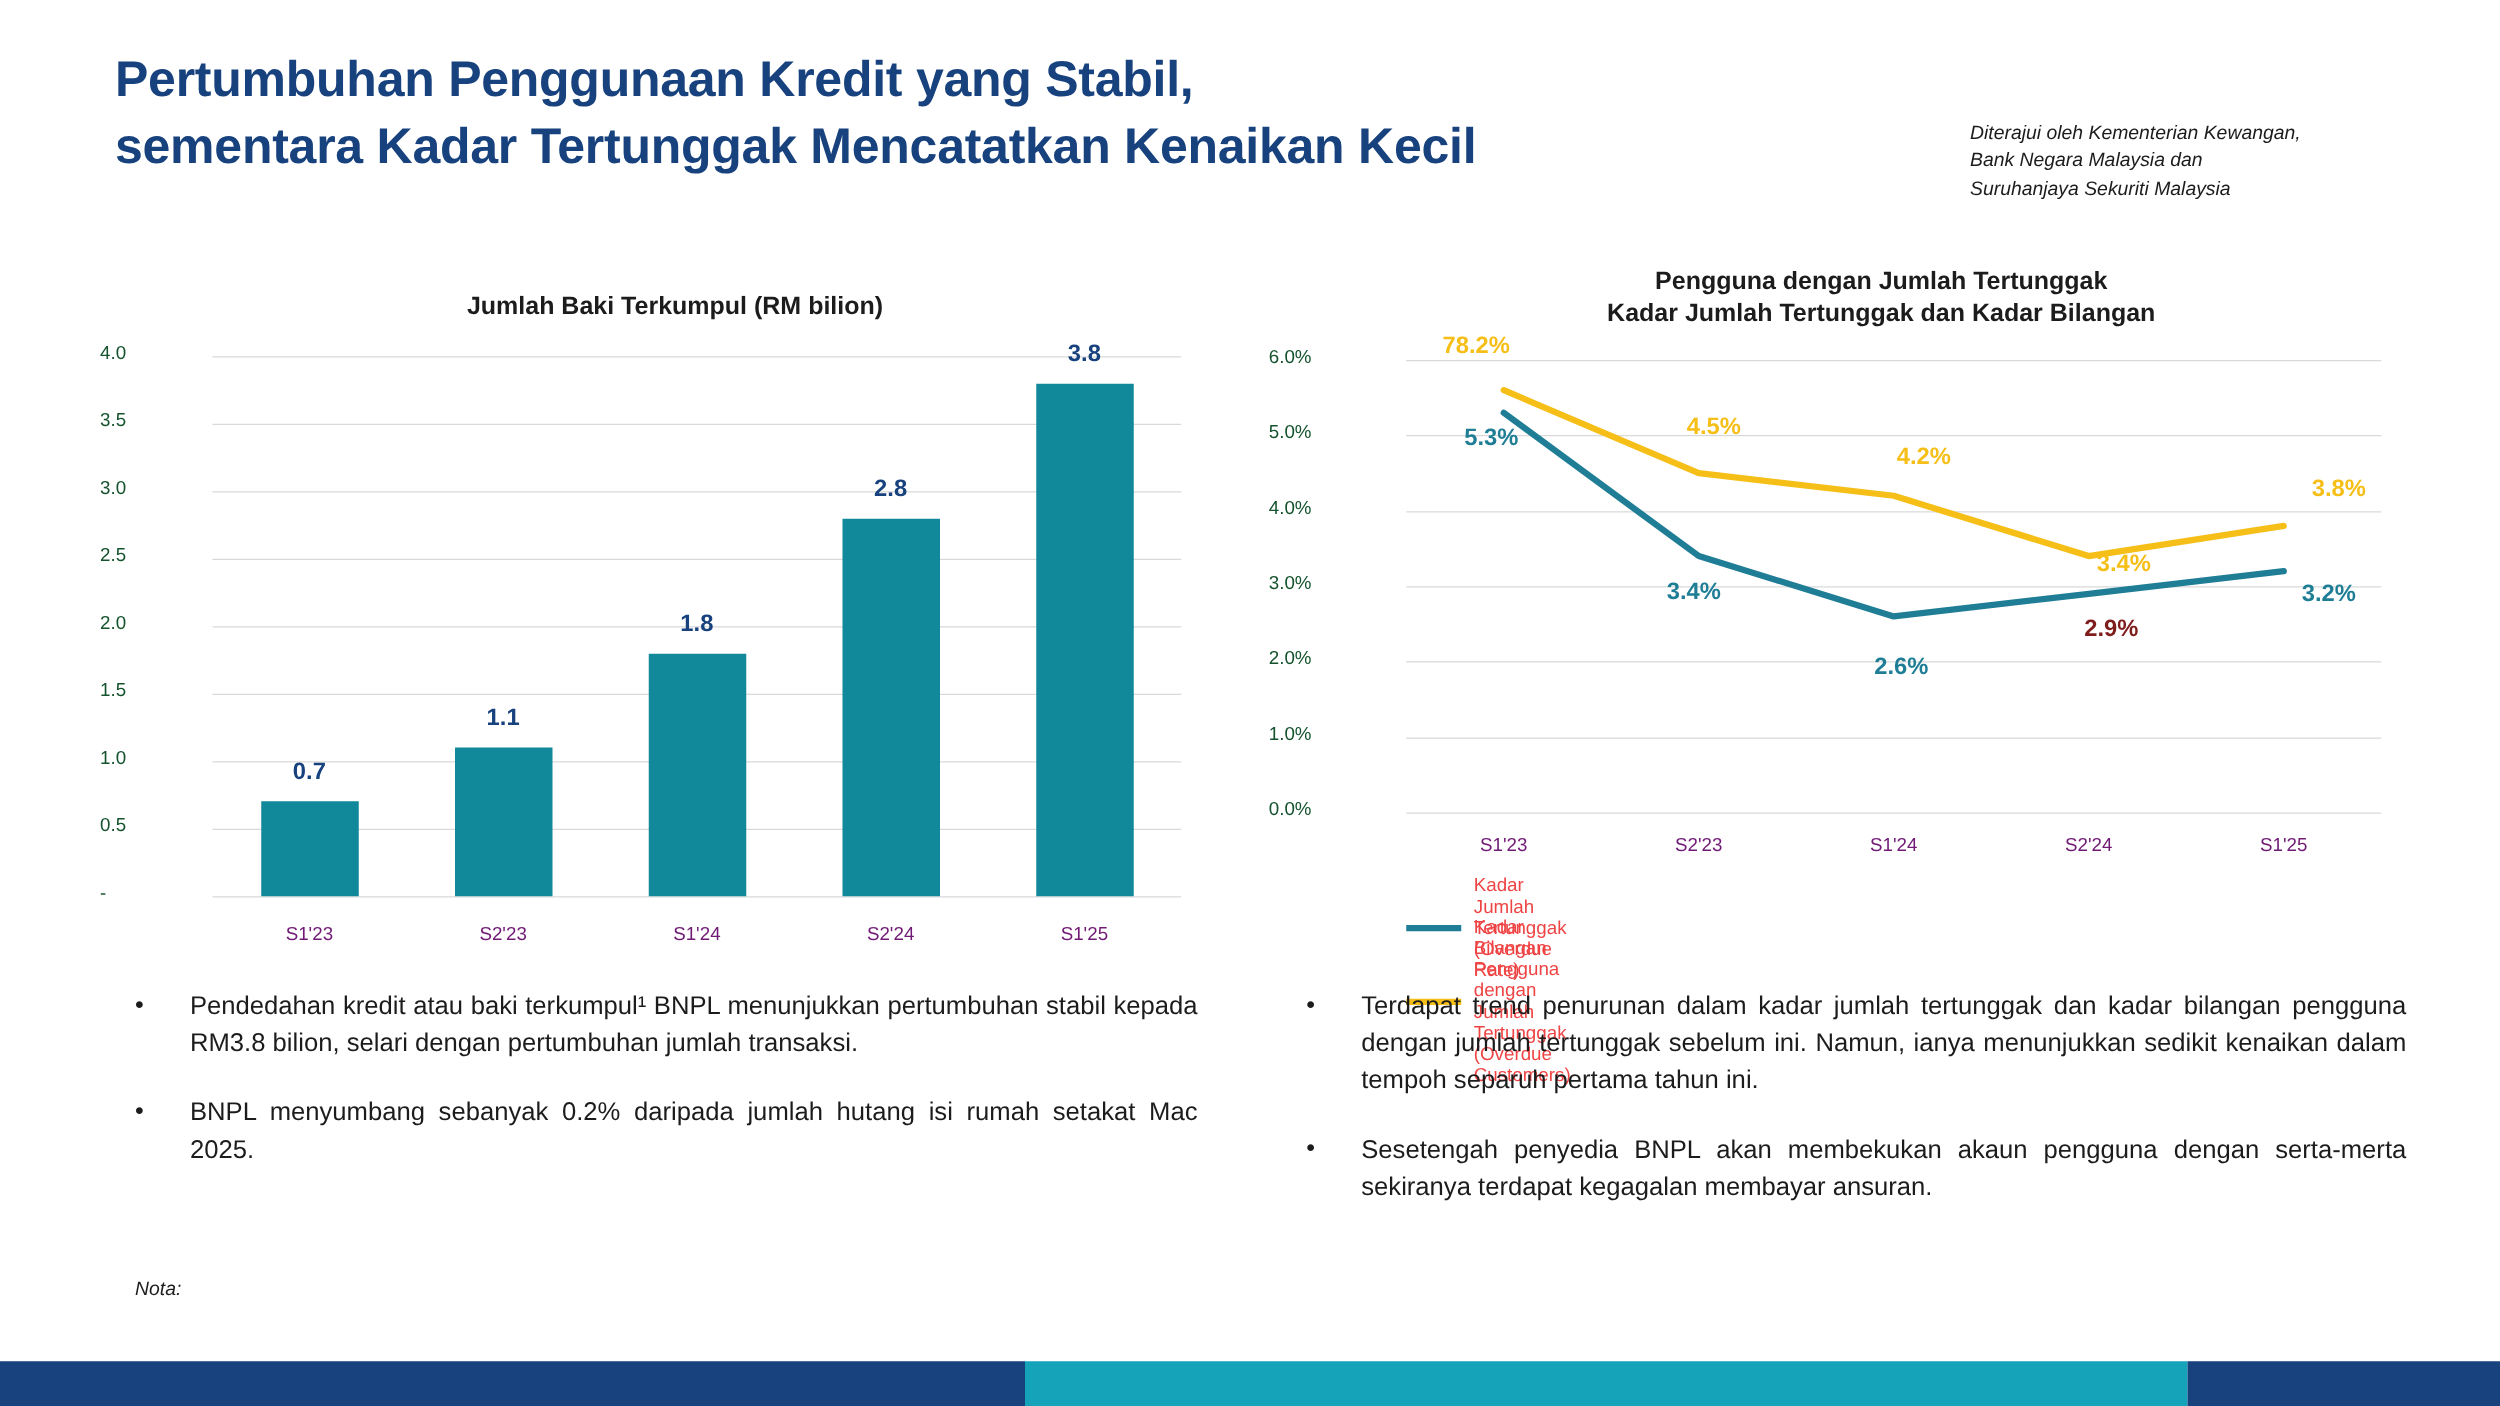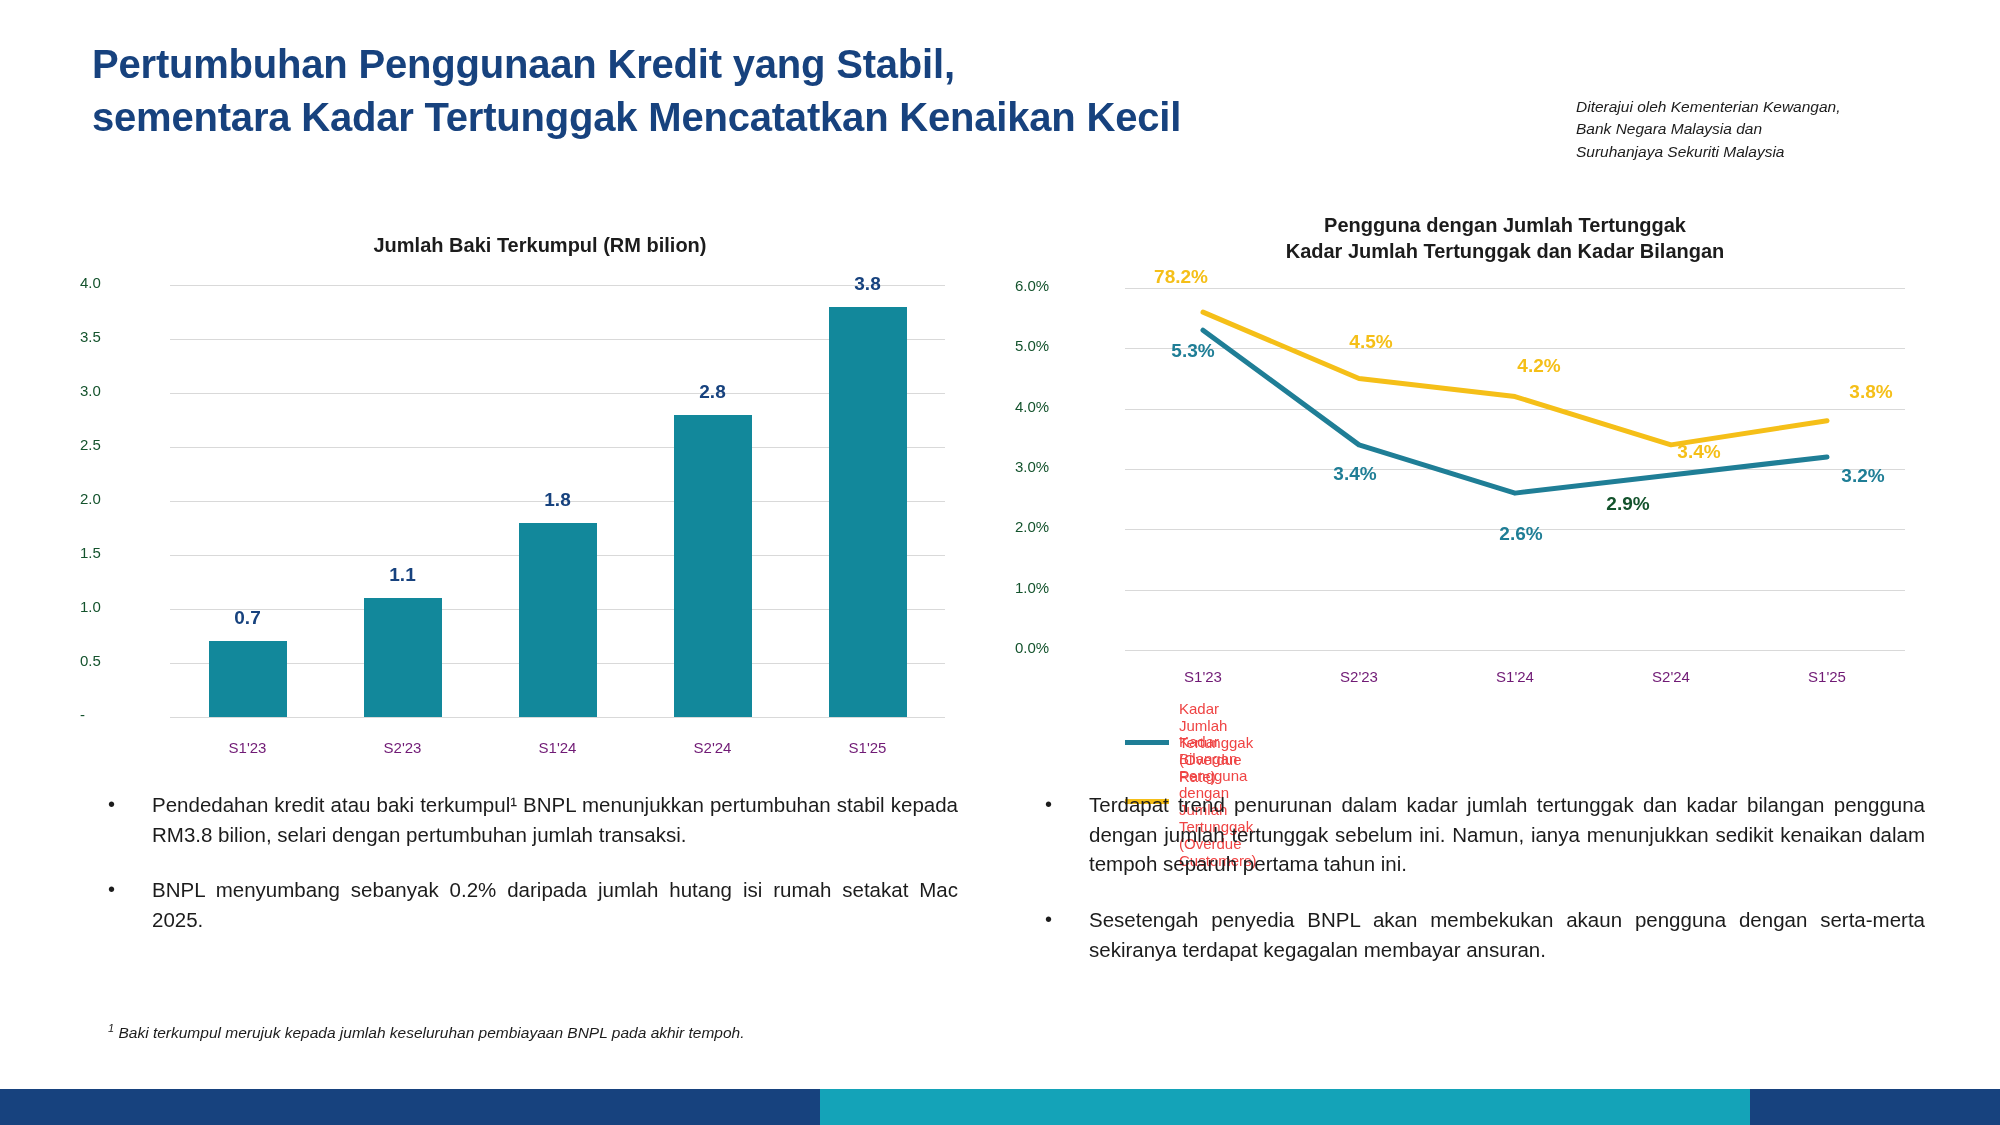--- a/index.html
+++ b/index.html
@@ -252,21 +252,21 @@
       <div class="cat-label" style="left: 1445px; top: 668px; width: 140px;">S1'24</div>
       <div class="cat-label" style="left: 1601px; top: 668px; width: 140px;">S2'24</div>
       <div class="cat-label" style="left: 1757px; top: 668px; width: 140px;">S1'25</div>
       <svg width="2000" height="1125" style="position: absolute; left: 0px; top: 0px;">
         <polyline points="1203,330.23333333333335 1359,444.8666666666667 1515,493.1333333333333 1671,475.0333333333333 1827,456.93333333333334" fill="none" stroke="#1f7e96" stroke-width="5" stroke-linejoin="round" stroke-linecap="round"></polyline>
         <polyline points="1203,312.1333333333334 1359,378.5 1515,396.59999999999997 1671,444.8666666666667 1827,420.73333333333335" fill="none" stroke="#f5bf18" stroke-width="5" stroke-linejoin="round" stroke-linecap="round"></polyline>
       </svg>
       <div class="val-label" style="left: 1133px; top: 340.233px; width: 120px; color: rgb(31, 126, 150);">5.3%</div>
       <div class="val-label" style="left: 1295px; top: 462.867px; width: 120px; color: rgb(31, 126, 150);">3.4%</div>
       <div class="val-label" style="left: 1461px; top: 523.133px; width: 120px; color: rgb(31, 126, 150);">2.6%</div>
-      <div class="val-label" style="left: 1568px; top: 493.033px; width: 120px; color: #14532d; text-align: center;">2.9%</div>
+      <div class="val-label" style="left: 1629px; top: 493.033px; width: 120px; color: #7f1d1d; text-align: center;">2.9%</div>
       <div class="val-label" style="left: 1803px; top: 464.933px; width: 120px; color: rgb(31, 126, 150);">3.2%</div>
       <div class="val-label" style="left: 1121px; top: 266.133px; width: 120px; color: rgb(245, 191, 24);">78.2%</div>
       <div class="val-label" style="left: 1311px; top: 330.5px; width: 120px; color: rgb(245, 191, 24);">4.5%</div>
       <div class="val-label" style="left: 1479px; top: 354.6px; width: 120px; color: rgb(245, 191, 24);">4.2%</div>
       <div class="val-label" style="left: 1639px; top: 440.867px; width: 120px; color: rgb(245, 191, 24);">3.4%</div>
       <div class="val-label" style="left: 1811px; top: 380.733px; width: 120px; color: rgb(245, 191, 24);">3.8%</div>
       <div class="legend-row" style="left: 1125px; top: 700px;">
         <span class="legend-swatch" style="background: rgb(31, 126, 150);"></span>
         <span>Kadar Jumlah Tertunggak (Overdue Rate)</span>
       </div>
@@ -281,21 +281,21 @@
         <span class="dot">•</span>
         <span class="txt">Pendedahan kredit atau baki terkumpul¹ BNPL menunjukkan pertumbuhan stabil kepada RM3.8 bilion, selari dengan pertumbuhan jumlah transaksi.</span>
       </div>
       <div class="bullet">
         <span class="dot">•</span>
         <span class="txt">BNPL menyumbang sebanyak 0.2% daripada jumlah hutang isi rumah setakat Mac 2025.</span>
       </div>
     </div>
 
   <div class="note" style="left:108px; top:1020px; width:880px;">
-    <div><span class="sup">1</span> <span>Baki terkumpul merujuk kepada jumlah keseluruhan pembiayaan BNPL pada akhir tempoh.</span></div>
+    <div>Nota:</div>
   </div>
 
   <div class="bullets" id="right-bullets" style="left:1045px; top:790px; width:880px;">
       <div class="bullet">
         <span class="dot">•</span>
         <span class="txt">Terdapat trend penurunan dalam kadar jumlah tertunggak dan kadar bilangan pengguna dengan jumlah tertunggak sebelum ini. Namun, ianya menunjukkan sedikit kenaikan dalam tempoh separuh pertama tahun ini.</span>
       </div>
       <div class="bullet">
         <span class="dot">•</span>
         <span class="txt">Sesetengah penyedia BNPL akan membekukan akaun pengguna dengan serta-merta sekiranya terdapat kegagalan membayar ansuran.</span>

